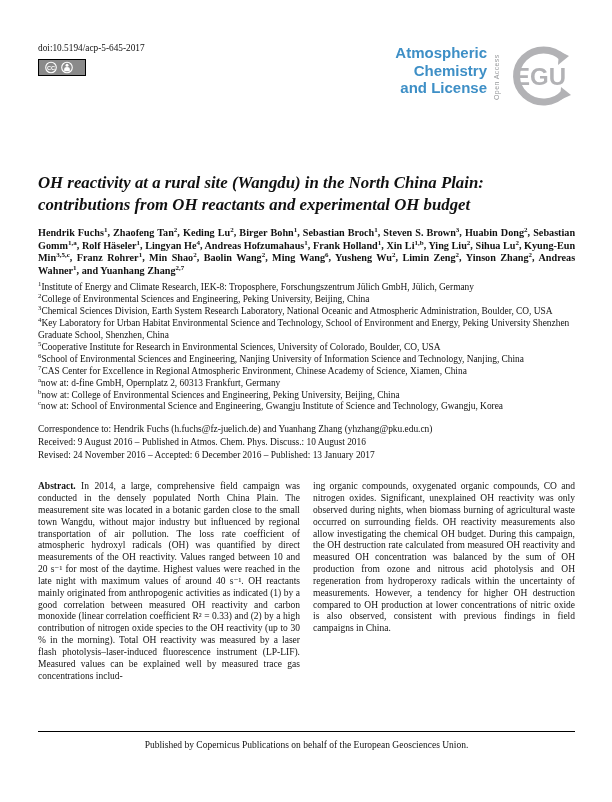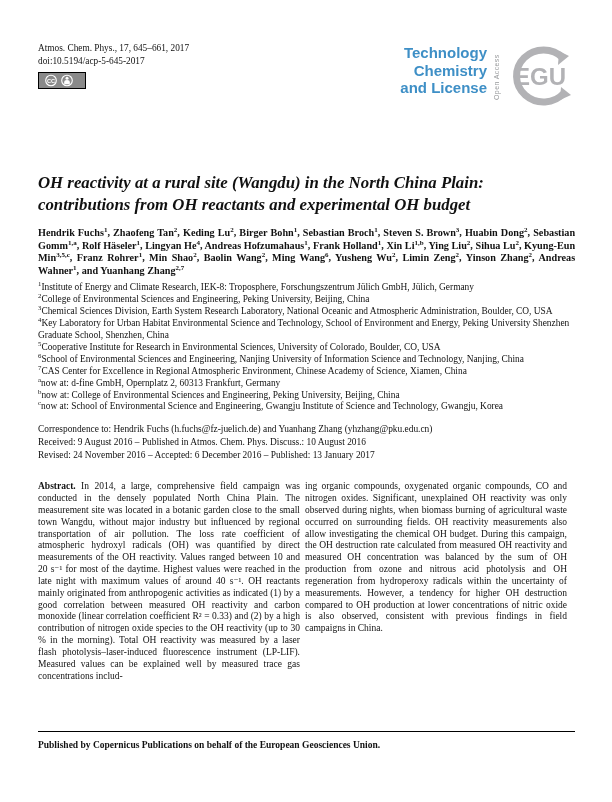--- a/index.html
+++ b/index.html
@@ -28,57 +28,56 @@
   
   .title{font-size:16.8px;font-weight:bold;line-height:22px;margin:56px 0 0 0;font-style:italic;}
   .authors{margin-top:11px;font-size:10.2px;font-weight:bold;line-height:12.6px;text-align:justify;}
   .authors sup{font-size:7px;font-weight:bold;line-height:0;}
   .affils{margin-top:5px;font-size:9.4px;line-height:11.9px;}
   .affil sup{font-size:6.8px;line-height:0;}
   .corr{margin-top:10px;font-size:9.4px;line-height:12.6px;}
   .corr .ital{}
   .dates{margin-top:0;font-size:9.4px;line-height:12.6px;}
   
-  .abstract{margin-top:20px;display:flex;gap:5px;}
+  .abstract{margin-top:20px;display:flex;gap:13px;}
   .abs-col{width:262px;margin:0;font-size:9.5px;line-height:11.85px;text-align:justify;}
   .abs-label{font-weight:bold;}
   
   .footer{
     position:absolute;left:38px;right:37px;top:731px;
     border-top:1px solid #000;padding-top:7px;
-    font-size:9.5px;font-weight:bold;line-height:12px;
+    font-size:9.5px;font-weight:normal;line-height:12px;text-align:center;
   }
 </style>
 </head>
 <body>
 
 <div class="page">
   <div class="content">
 
     <div class="hdr">
       <div>
-        <div class="cite">Atmos. Chem. Phys., 17, 645–661, 2017</div>
         <div class="cite">doi:10.5194/acp-5-645-2017</div>
         <svg class="cc-badge" width="48" height="17" viewBox="0 0 48 17">
           <rect x="0.5" y="0.5" width="47" height="16" fill="#8a8a8a" stroke="#000" stroke-width="1"></rect>
           <g>
             <circle cx="13" cy="8.5" r="5.3" fill="none" stroke="#fff" stroke-width="1.1"></circle>
             <text x="13" y="10.6" text-anchor="middle" font-family="Liberation Sans, sans-serif" font-size="5.6" font-weight="bold" fill="#fff">CC</text>
           </g>
           <g>
             <circle cx="29" cy="8.5" r="5.3" fill="none" stroke="#fff" stroke-width="1.1"></circle>
             <circle cx="29" cy="6.3" r="1.5" fill="#fff"></circle>
             <path d="M26.2 12.3 v-2.1 a2.8 2.3 0 0 1 5.6 0 v2.1 z" fill="#fff"></path>
           </g>
         </svg>
       </div>
 
       <div class="brand">
         <div class="journal" style="color:#3e8fc6">
-          <div>Technology</div>
+          <div>Atmospheric</div>
           <div>Chemistry</div>
           <div>and License</div>
         </div>
         <div class="openaccess">Open Access</div>
         <svg width="72" height="66" viewBox="0 0 72 66" style="margin-top:1px;">
           <path d="M 60 15 A 27 26 0 1 0 61 50" fill="none" stroke="#b2b2b5" stroke-width="7"></path>
           <polygon points="56,8 66,13 55,22" fill="#b2b2b5"></polygon>
           <polygon points="57,57 68,52 58,44" fill="#b2b2b5"></polygon>
           <text x="37" y="42" text-anchor="middle" font-family="Liberation Sans, sans-serif" font-size="24" font-weight="bold" fill="#b2b2b5">EGU</text>
         </svg>

